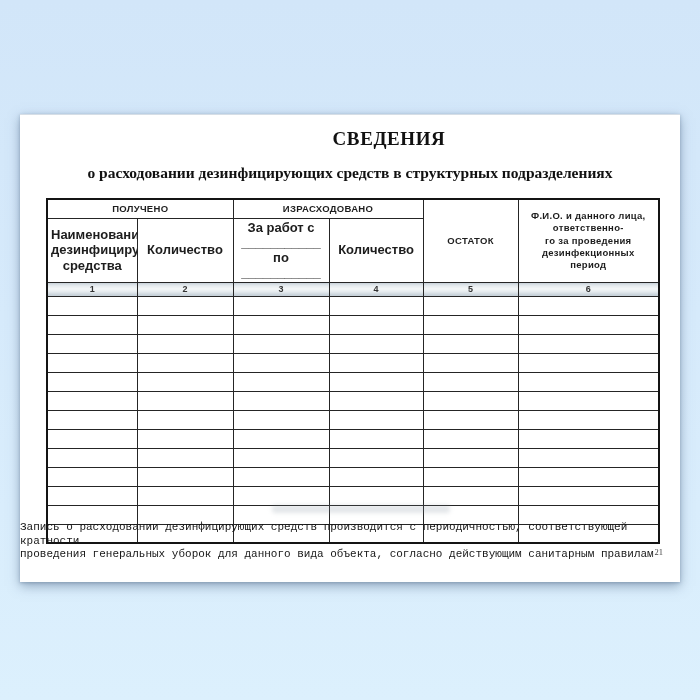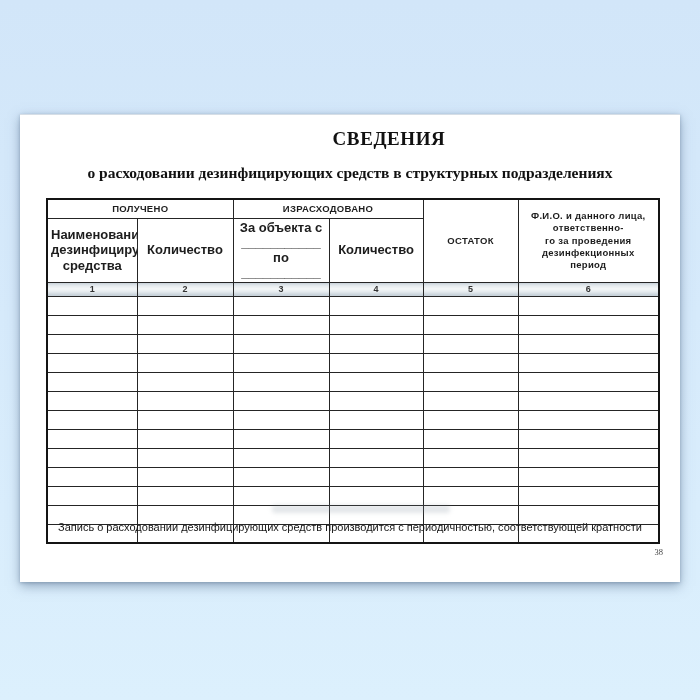--- a/index.html
+++ b/index.html
@@ -44,22 +44,22 @@
   tr.row-numbers th {
     height:14px; font-size:9px; color:#333; font-weight:bold;
     background:linear-gradient(180deg,#c2cdd5 0%,#e2e8ec 22%,#f4f7f8 50%,#e2e8ec 74%,#c2cdd5 100%);
   }
   tbody td { height:19px; background:#fff; }
   .watermark {
     position:absolute; left:252px; top:391px; width:178px; height:8px;
     background:rgba(128,140,155,.22); border-radius:3px; filter:blur(2px);
   }
   .footer {
-    position:absolute; top:407px; left:0; width:100%; text-align:center;
-    font-family:Liberation Sans, sans-serif; font-size:11px; line-height:13.5px;
+    position:absolute; top:407px; left:0; width:100%; text-align:left;
+    font-family:Liberation Mono, monospace; font-size:11px; line-height:13.5px;
     color:#161616;
   }
   .page-number {
     position:absolute; right:17px; top:433px;
     font-family:"Liberation Serif", serif; font-size:8.5px; color:#454545;
   }
 </style>
 </head>
 <body>
 
@@ -86,21 +86,21 @@
           <th rowspan="2" class="fio">
             <span>Ф.И.О. и данного лица, ответственно-</span><br>
             <span>го за проведения дезинфекционных</span><br>
             <span>период</span>
           </th>
         </tr>
         <tr class="row-sub">
           <th>Наименование дезинфицирующего средства</th>
           <th>Количество</th>
           <th>
-            <span>За объекта с ___________</span><br>
+            <span>За работ с ___________</span><br>
             <span>по ___________</span>
           </th>
           <th>Количество</th>
         </tr>
         <tr class="row-numbers">
           <th>1</th>
           <th>2</th>
           <th>3</th>
           <th>4</th>
           <th>5</th>
@@ -212,18 +212,19 @@
             <td></td>
             <td></td>
           </tr>
         </tbody>
     </table>
 
     <div class="watermark"></div>
 
     <div class="footer">
       <span>Запись о расходовании дезинфицирующих средств производится с периодичностью, соответствующей кратности</span><br>
+      <span>проведения генеральных уборок для данного вида объекта, согласно действующим санитарным правилам</span>
     </div>
 
-    <div class="page-number">38</div>
+    <div class="page-number">21</div>
 
   </div>
 </div>
 
 </body></html>

